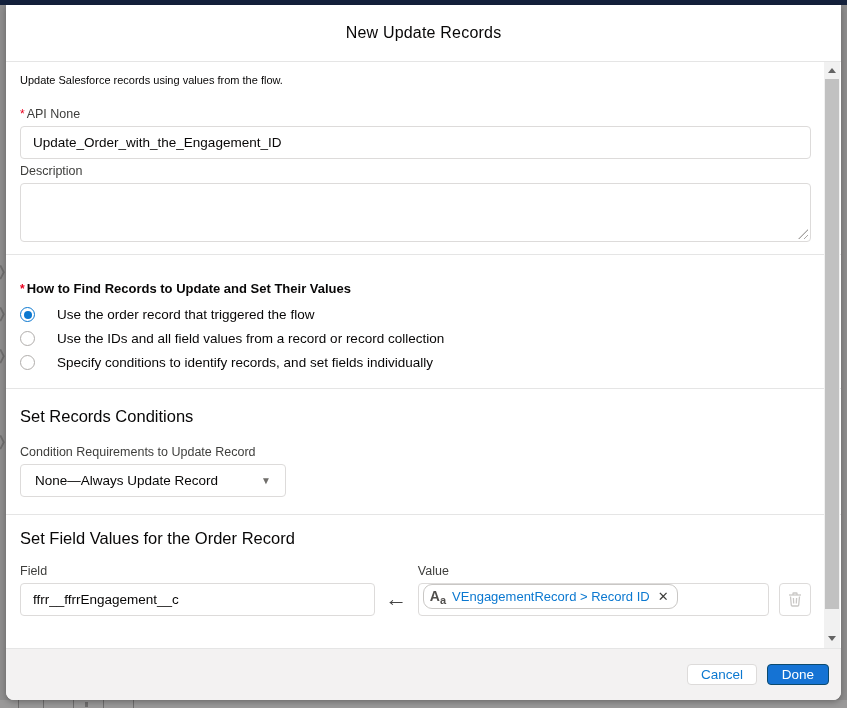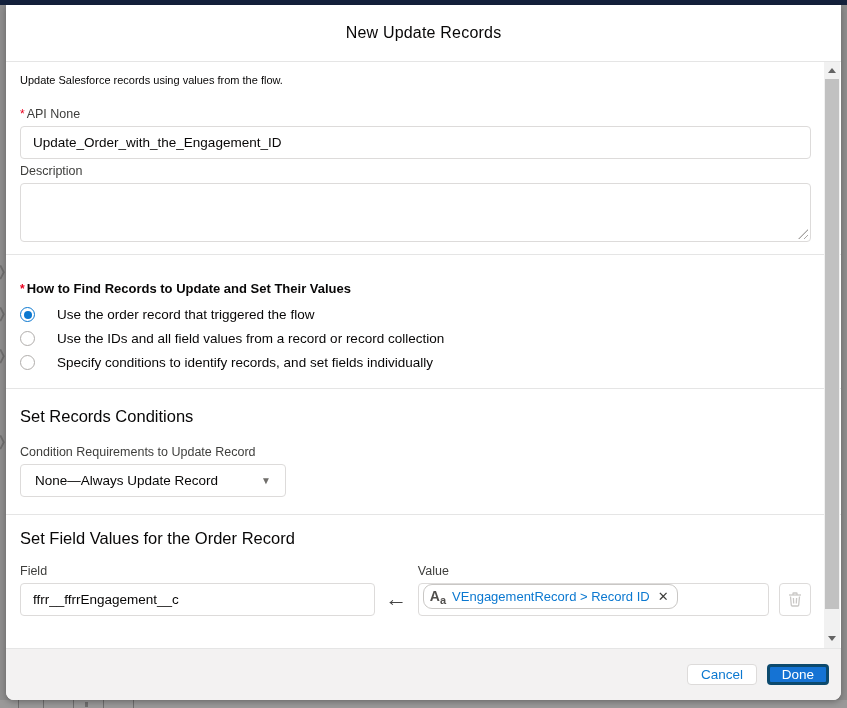--- a/index.html
+++ b/index.html
@@ -75,21 +75,21 @@
   .scrollbar { position:absolute; top:0; right:1px; width:16px; height:586px; background:#f1f1f1; }
   .sb-arrow { position:absolute; left:0; width:16px; height:16px; display:flex; align-items:center; justify-content:center; }
   .sb-up { top:0; } .sb-down { bottom:2px; }
   .tri-up { width:0; height:0; border-left:4px solid transparent; border-right:4px solid transparent; border-bottom:5px solid #636363; }
   .tri-down { width:0; height:0; border-left:4px solid transparent; border-right:4px solid transparent; border-top:5px solid #636363; }
   .sb-thumb { position:absolute; top:17px; left:1px; width:14px; height:530px; background:#c1c1c1; }
 
   .modal-footer { height:52px; background:#f3f2f2; border-top:1px solid #e5e5e5; border-radius:0 0 8px 8px; display:flex; align-items:center; justify-content:flex-end; gap:10px; padding:0 12px; }
   .btn { height:21px; border-radius:4px; font-size:13.5px; font-family:"Liberation Sans",sans-serif; cursor:pointer; }
   .btn-cancel { width:70px; background:#fff; border:1px solid #dddbda; color:#0b78d0; }
-  .btn-done { width:62px; background:#1573d4; border:3px solid #0c4a6e; color:#fff; }
+  .btn-done { width:62px; background:#1573d4; border:1px solid #0c4a6e; color:#fff; }
 </style>
 </head>
 <body>
 
 <div class="stage">
   <div class="topbar"></div>
   <div class="backdrop-left">
     <span style="top:258px">❭</span>
     <span style="top:300px">❭</span>
     <span style="top:342px">❭</span>

